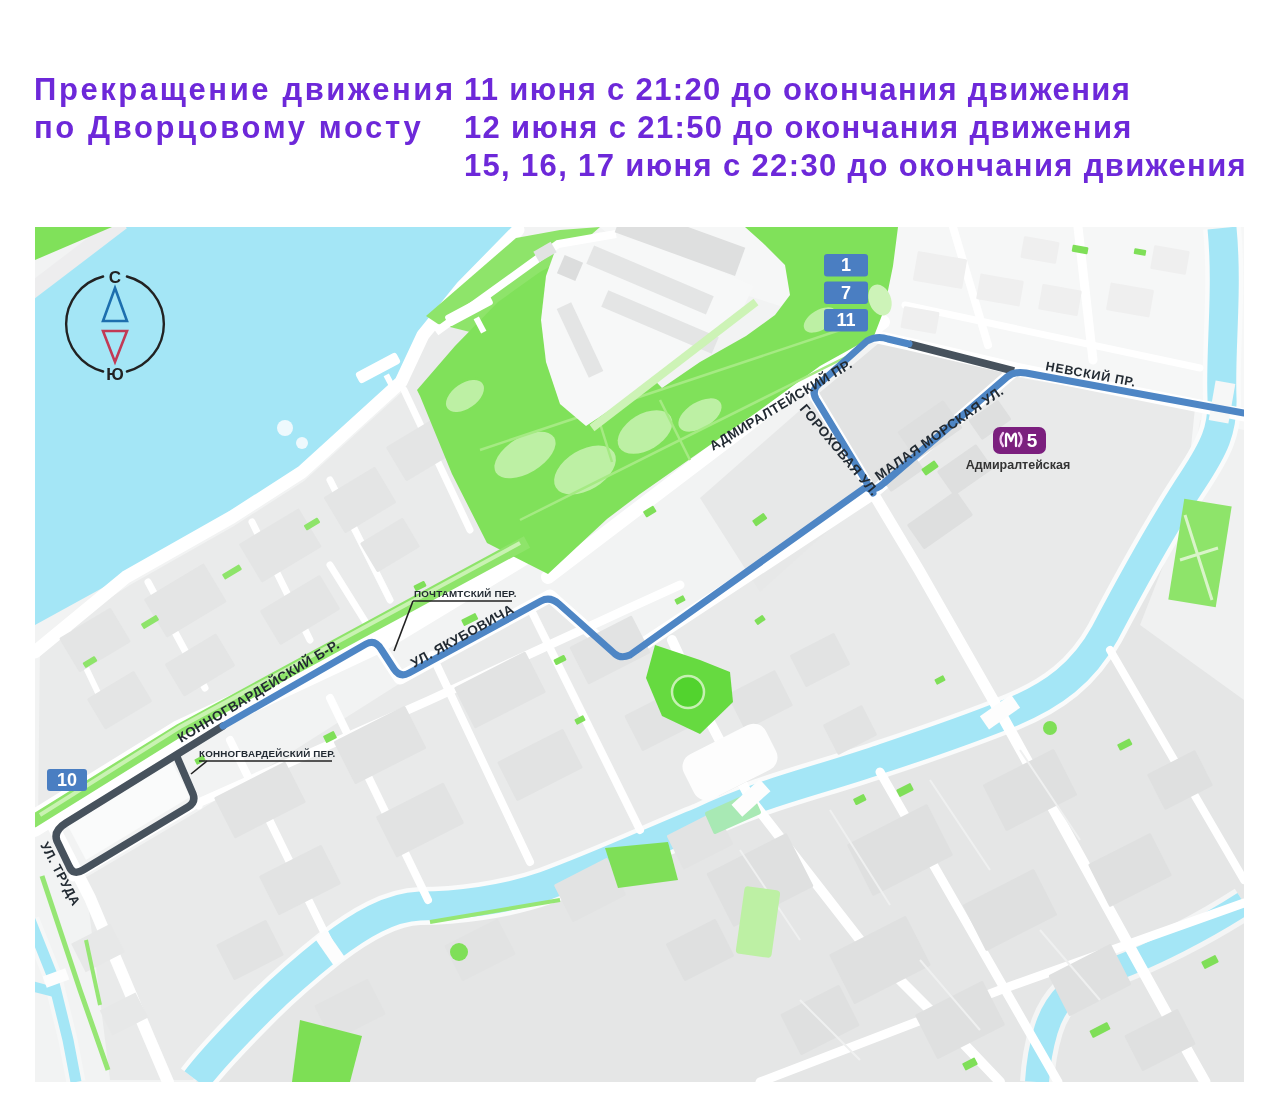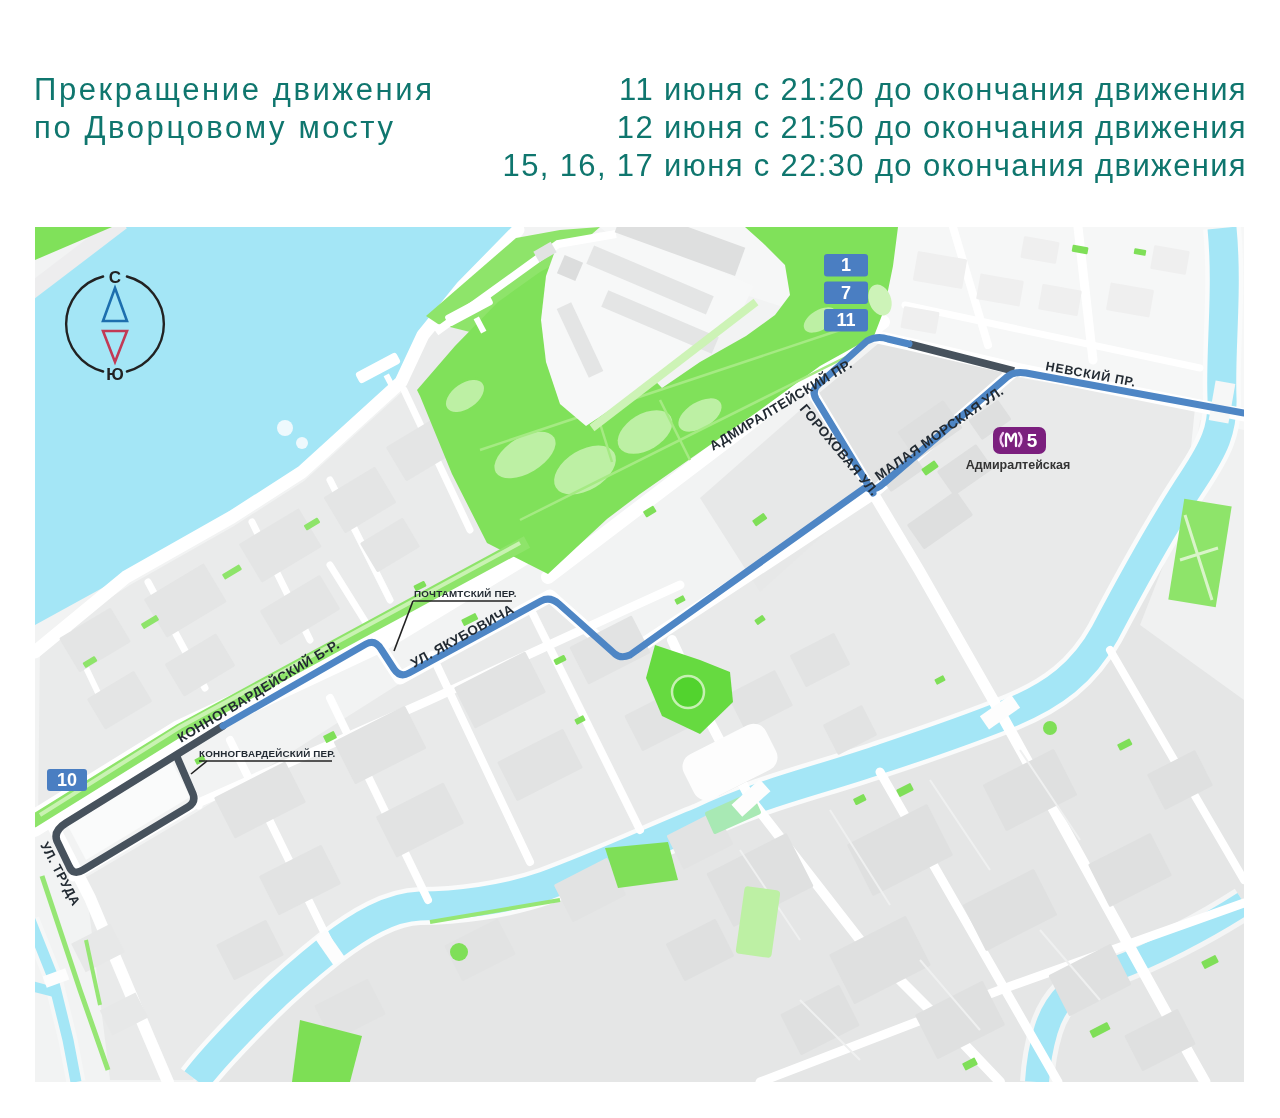--- a/index.html
+++ b/index.html
@@ -1,27 +1,27 @@
 <!DOCTYPE html>
 <html lang="ru"><head>
 <meta charset="utf-8">
 <title>Прекращение движения по Дворцовому мосту</title>
 <style>
   html,body { margin:0; padding:0; background:#fff; }
   body { width:1280px; height:1118px; position:relative; font-family:"Liberation Sans", sans-serif; overflow:hidden; }
-  .hdr { position:absolute; font-weight:normal; color:#0f766e; font-size:31px; line-height:38px; }
+  .hdr { position:absolute; font-weight:bold; color:#6d28d9; font-size:31px; line-height:38px; }
   #map { position:absolute; left:35px; top:227px; }
   svg text { font-family:"Liberation Sans", sans-serif; }
 </style>
 </head>
 <body>
 
 <div class="hdr" style="left:34px; top:71px; letter-spacing:2.6px;">Прекращение движения<br>по Дворцовому мосту</div>
 
-<div class="hdr" style="right:33px; top:71px; text-align:right; letter-spacing:1.35px;margin-left:14px;">11 июня с 21:20 до окончания движения<br>12 июня с 21:50 до окончания движения<br>15, 16, 17 июня с 22:30 до окончания движения</div>
+<div class="hdr" style="right:33px; top:71px; letter-spacing:1.35px;margin-left:14px;">11 июня с 21:20 до окончания движения<br>12 июня с 21:50 до окончания движения<br>15, 16, 17 июня с 22:30 до окончания движения</div>
 
 <svg id="map" width="1209" height="855" viewBox="35 227 1209 855">
 <rect x="35" y="227" width="1209" height="855" fill="#f2f3f3"></rect>
 <polygon points="600,227 1244,227 1244,470 1100,430 1014,371 877,337 730,290 640,262" fill="#f6f7f7"></polygon>
 <polygon points="40,642 130,585 234,526 304,481 403,391 425,343 464,295 516,240 545,252 470,334 419,392 452,472 489,543 527,545 380,628 180,735 38,826" fill="#eaebeb"></polygon>
 <polygon points="402,682 553,600 624,662 877,497 1016,377 1195,408 1185,505 1105,633 1048,692 1020,708 878,760 758,795 655,843 570,881 476,907 405,908 326,951 258,1011 193,1080 110,1080 85,878 200,810" fill="#e9eaea"></polygon>
 <polygon points="196,1082 262,1012 330,952 410,908 480,907 575,880 660,843 760,797 880,762 1020,710 1060,698 1110,640 1185,508 1205,470 1244,455 1244,1082" fill="#e5e6e6"></polygon>
 <polygon points="1200,420 1244,430 1244,700 1140,625 1185,510" fill="#f0f1f1"></polygon>
 <polygon points="879,343 1010,372 875,489 818,394" fill="#e2e3e3"></polygon>
 <polygon points="814,398 869,494 760,592 700,498" fill="#e7e8e8"></polygon>

